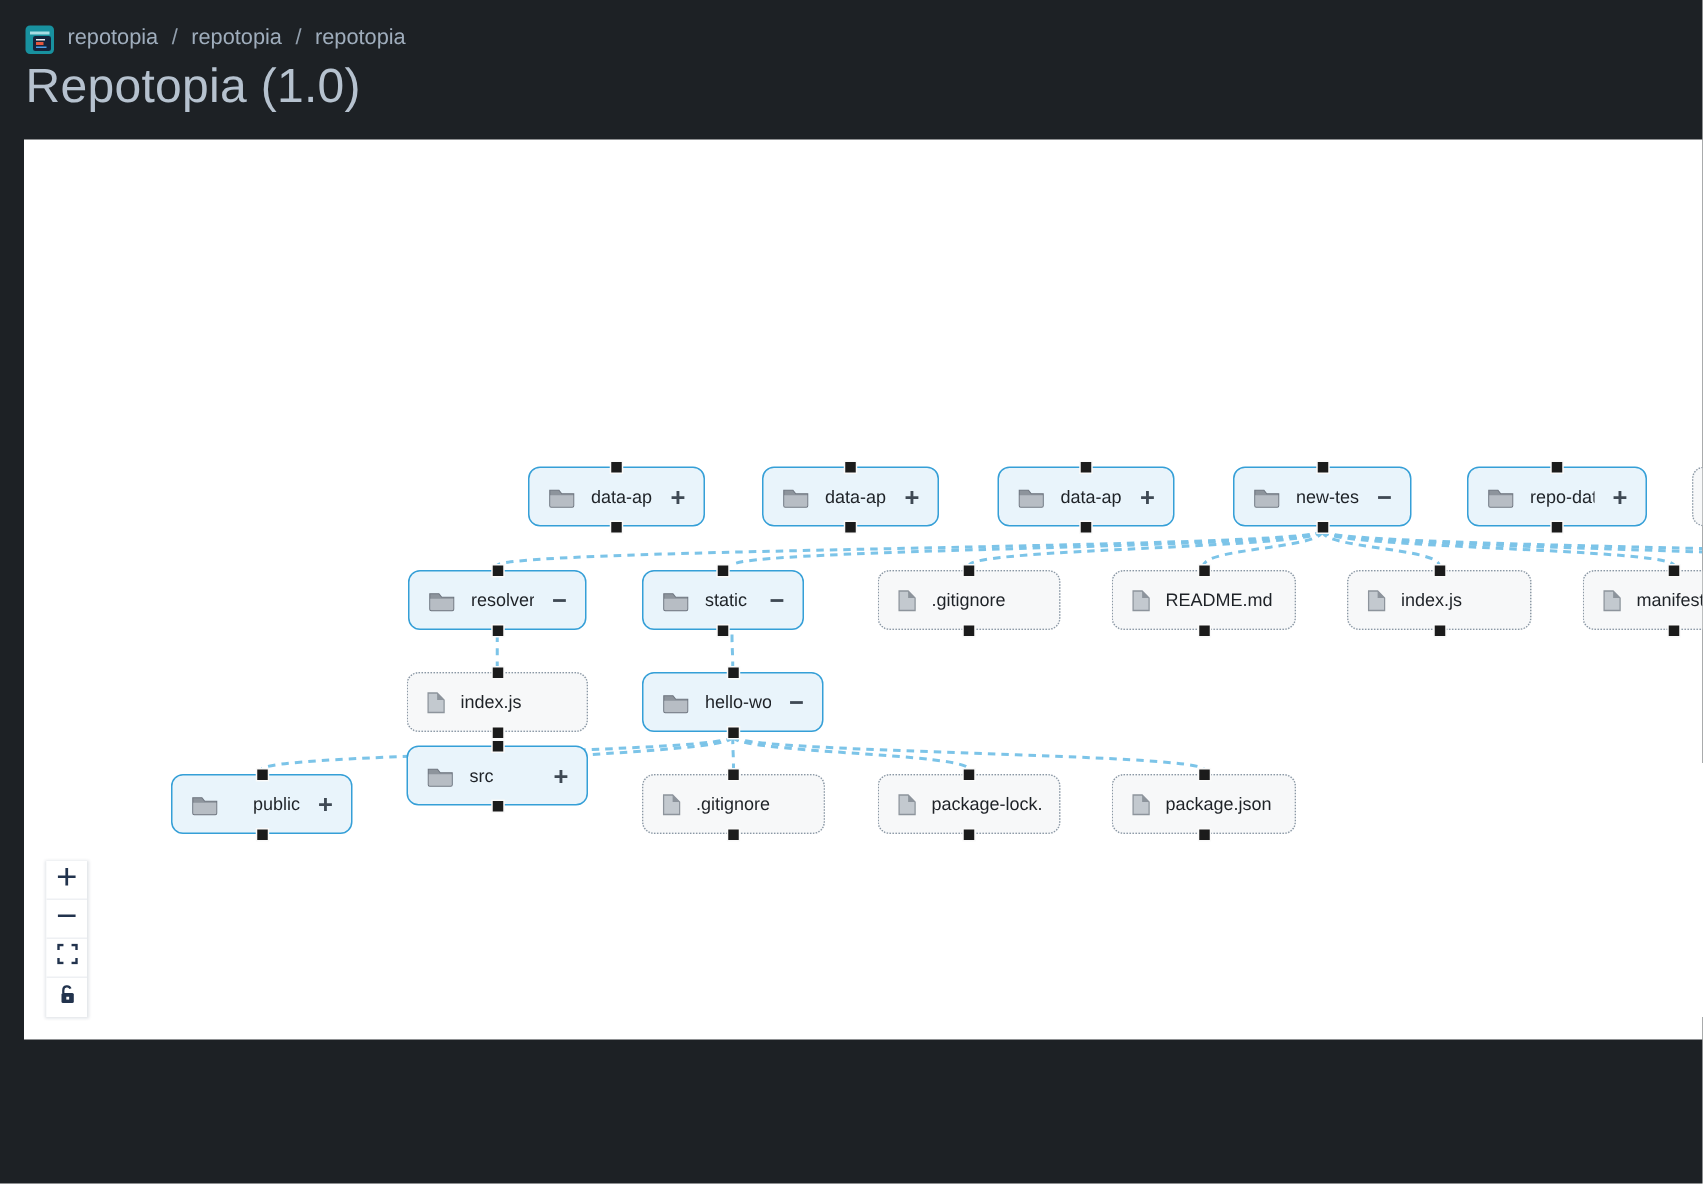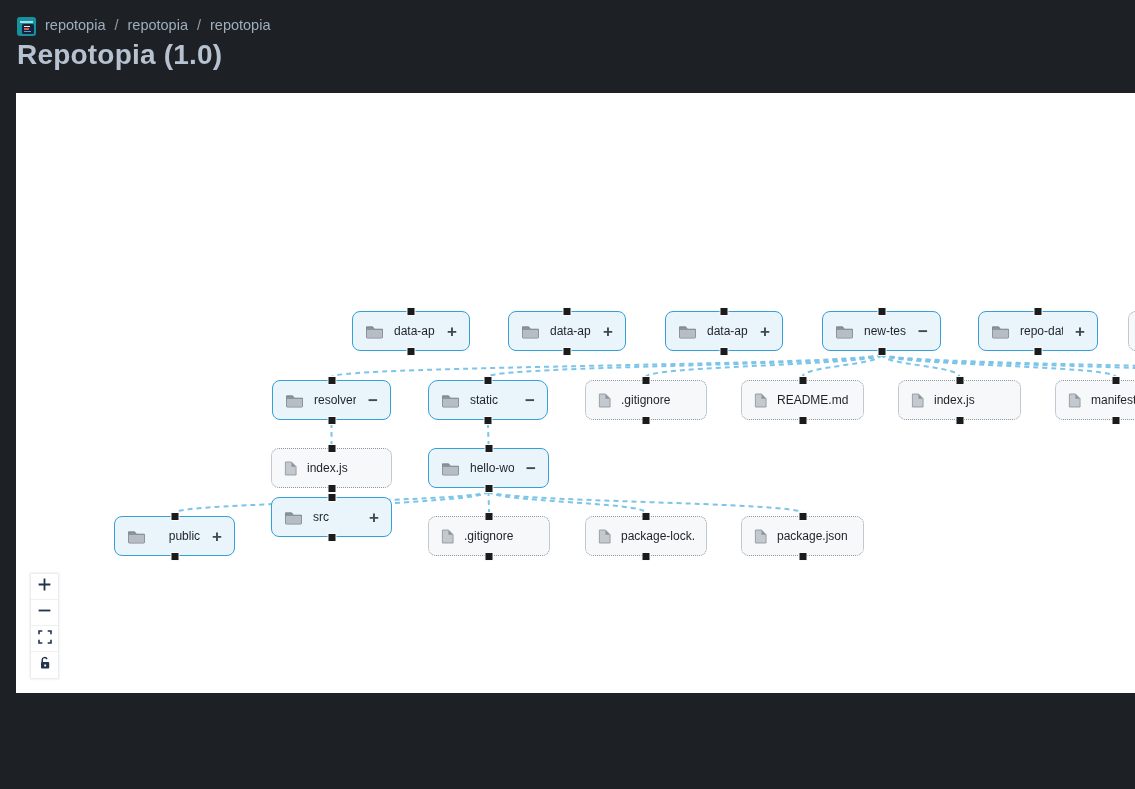--- a/index.html
+++ b/index.html
@@ -21,21 +21,21 @@
     color:var(--breadcrumb);font-size:14.5px;}
   .app-icon{width:19px;height:19px;border-radius:3px;background:#18919f;position:relative;display:inline-block;flex:0 0 auto;}
   .ai-band{position:absolute;top:4px;left:3px;right:3px;height:2px;background:#bfe9ef;opacity:.85}
   .ai-card{position:absolute;right:2px;bottom:2px;width:12px;height:10px;background:#15233b;border-radius:1.5px;padding:1.5px 1px 1px 2px;box-sizing:border-box}
   .ai-line{display:block;height:1.5px;margin-bottom:1px;background:#e8eef4}
   .ai-line.l1{width:6px}
   .ai-line.l2{width:5px;background:#e5563f}
   .ai-line.l3{width:7px;background:#4b9fea}
   .crumb{cursor:pointer}
   .crumb-sep{opacity:.9}
-  .page-title{position:absolute;left:17px;top:39px;font-size:28px;font-weight:700;color:var(--title);letter-spacing:.2px}
+  .page-title{position:absolute;left:17px;top:39px;font-size:32px;font-weight:400;color:var(--title);letter-spacing:.2px}
   
   .canvas{position:absolute;left:16px;top:93px;width:1119px;height:600px;background:var(--canvas-bg);overflow:hidden;cursor:grab}
   .edges{position:absolute;left:0;top:0;width:100%;height:100%;pointer-events:none}
   .edges path{fill:none;stroke:var(--edge);stroke-width:2;stroke-dasharray:5 4}
   .node{position:absolute;box-sizing:border-box;border-radius:8px;display:flex;align-items:center;
     padding:0 12px;gap:10px;font-size:12px;color:var(--node-text);background:#fff;cursor:pointer}
   .node.folder{background:var(--folder-bg);border:1.5px solid var(--folder-border)}
   .node.file{background:var(--file-bg);border:1.5px dotted var(--file-border)}
   .node .nicon{flex:0 0 auto;display:flex;align-items:center}
   .node .label{flex:1 1 auto;white-space:nowrap;overflow:hidden}
@@ -158,21 +158,21 @@
         <span class="nicon">
           <svg width="19" height="15" viewBox="0 0 20 16">
             <path d="M1.5 3 L8 3 L10 5.5 L18.5 5.5 L18.5 14 Q18.5 15 17.5 15 L2.5 15 Q1.5 15 1.5 14 Z" fill="#8d949c" stroke="#6f7680" stroke-width="0.8"></path>
             <path d="M1.8 6.5 L18.2 6.5 L18.2 13.8 Q18.2 14.7 17.3 14.7 L2.7 14.7 Q1.8 14.7 1.8 13.8 Z" fill="#b7bdc4"></path>
           </svg>
         </span>
         <span class="label">resolvers</span>
         <span class="action">−</span>
         <span class="handle bottom"></span>
       </div>
-      <div class="node folder" style="left: 412px; top: 287px; width: 120px; height: 40px; border-radius: 10px;">
+      <div class="node folder" style="left: 412px; top: 287px; width: 108px; height: 40px;">
         <span class="handle top"></span>
         <span class="nicon">
           <svg width="19" height="15" viewBox="0 0 20 16">
             <path d="M1.5 3 L8 3 L10 5.5 L18.5 5.5 L18.5 14 Q18.5 15 17.5 15 L2.5 15 Q1.5 15 1.5 14 Z" fill="#8d949c" stroke="#6f7680" stroke-width="0.8"></path>
             <path d="M1.8 6.5 L18.2 6.5 L18.2 13.8 Q18.2 14.7 17.3 14.7 L2.7 14.7 Q1.8 14.7 1.8 13.8 Z" fill="#b7bdc4"></path>
           </svg>
         </span>
         <span class="label">static</span>
         <span class="action">−</span>
         <span class="handle bottom"></span>

